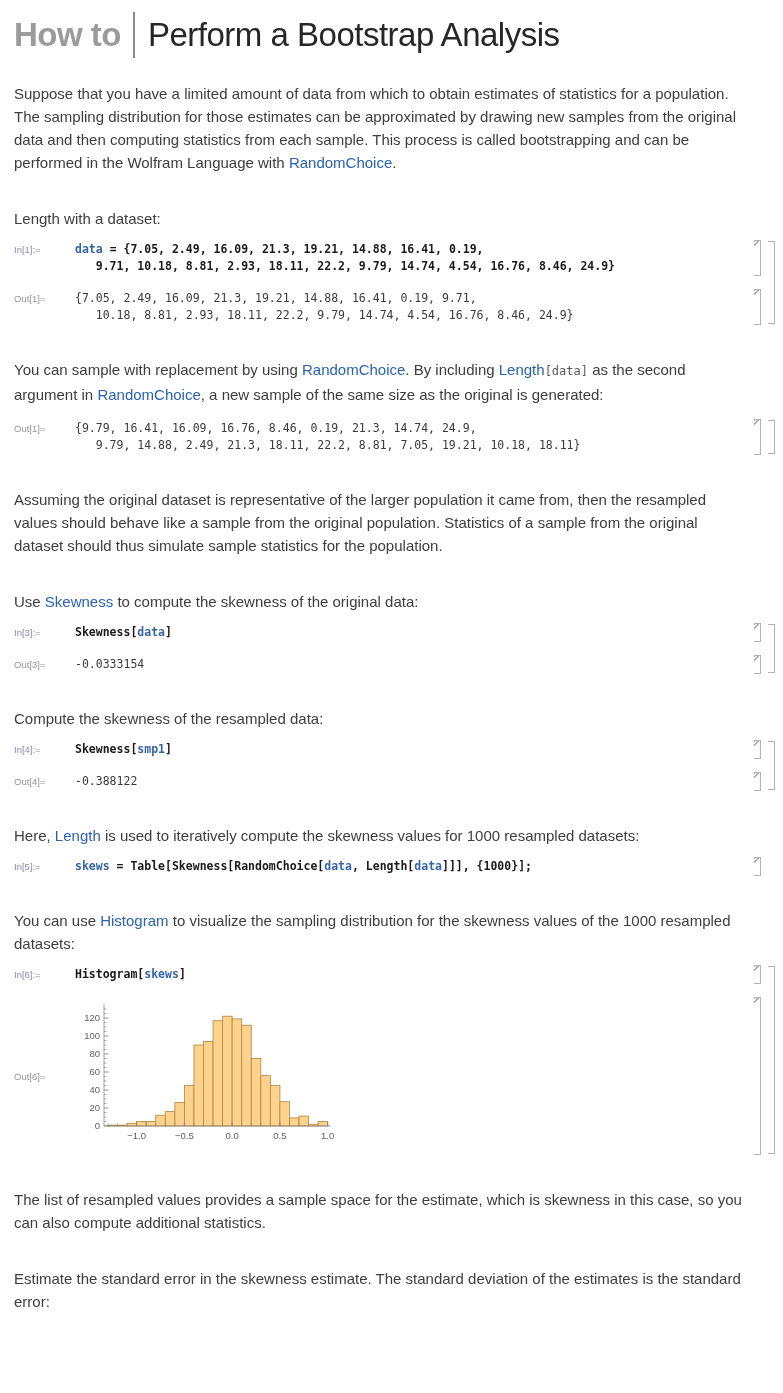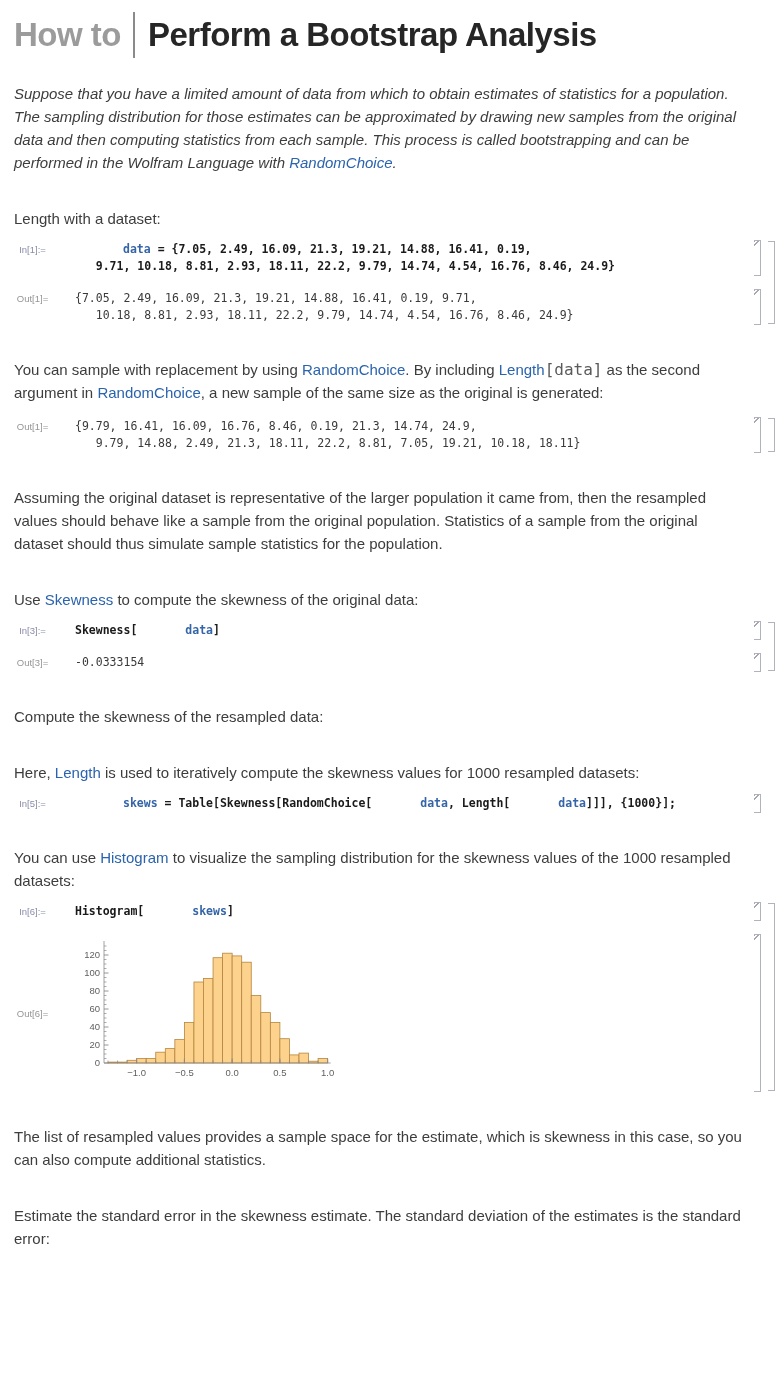--- a/index.html
+++ b/index.html
@@ -7,41 +7,41 @@
     --inlabel:#8a8caa; --outlabel:#959595; --bracket:#b2b2bc;
   }
   *{box-sizing:border-box;}
   html,body{margin:0;padding:0;background:#fff;}
   body{width:783px;font-family:"Liberation Sans",sans-serif;color:var(--body);}
 
   
   .howto-header{display:flex;align-items:center;margin:12px 14px 24px 14px;}
   .howto-prefix{font-size:33px;font-weight:bold;color:#9b9b9b;letter-spacing:-0.5px;text-align:right;}
   .title-divider{width:2px;height:46px;background:#8a8a8a;margin:0 13px 0 12px;}
-  .howto-main{font-size:33px;font-weight:bold;color:#262626;margin:0;letter-spacing:-0.5px;}
+  .howto-main{font-size:33px;font-weight:normal;color:#262626;margin:0;letter-spacing:-0.5px;}
 
   
   .para{margin:33px 14px 10px 14px;max-width:732px;font-size:15px;line-height:23px;color:var(--body);}
-  .para:first-of-type{margin-top:16px;font-style:italic;}
+  .para:first-of-type{margin-top:16px;}
   a.doclink{color:var(--link);text-decoration:none;cursor:pointer;}
-  .inline-code{font-family:"DejaVu Sans Mono",monospace;font-size:16px;color:#5a5a5a;}
+  .inline-code{font-family:"DejaVu Sans Mono",monospace;font-size:12px;color:#5a5a5a;}
 
   
   .cell-group{position:relative;margin:10px 0 10px 0;}
   .cell-row{position:relative;display:flex;align-items:baseline;padding:1px 60px 1px 14px;}
   .cell-row.chart-row{align-items:center;}
   .cell-row.out-row{margin-top:13px;}
-  .cell-label{flex:0 0 61px;text-align:center;padding-right:24px;font-size:9.5px;
+  .cell-label{flex:0 0 61px;text-align:left;padding-right:24px;font-size:9.5px;
               font-family:"Liberation Sans",sans-serif;white-space:nowrap;}
   .in-label{color:var(--inlabel);}
   .out-label{color:var(--outlabel);}
   .code{font-family:"DejaVu Sans Mono",monospace;font-size:11.5px;line-height:17px;white-space:pre;}
   .input-code{font-weight:bold;color:#1a1a1a;cursor:pointer;}
   .output-code{font-weight:normal;color:#3a3a3a;}
-  .code-var{color:var(--var);margin-left:48px;}
+  .code-var{color:var(--var);}
 
   
   .bracket{position:absolute;width:7px;border:1px solid var(--bracket);border-left:none;}
   .bracket-inner{right:22px;top:0;bottom:0;cursor:pointer;}
   .bracket-outer{right:8px;top:1px;bottom:1px;cursor:pointer;}
   .bracket .flag{position:absolute;left:0;top:0;width:6px;height:6px;
      clip-path:polygon(0 0,100% 0,0 100%);
      background:repeating-linear-gradient(135deg,#a6a6b2 0,#a6a6b2 1px,#ffffff 1px,#ffffff 2.6px);}
 
   
@@ -101,20 +101,37 @@
       <div class="cell-row out-row">
         <span class="cell-label out-label">Out[3]=</span>
         <div class="code output-code"><div class="code-line">-0.0333154</div></div>
         <div class="bracket bracket-inner">
           <div class="flag"></div>
         </div>
       </div>
       <div class="bracket bracket-outer"></div>
     </div>
     <p class="para"><span class="text-run">Compute the skewness of the resampled data:</span></p>
+    <div class="cell-group">
+      <div class="cell-row in-row">
+        <span class="cell-label in-label">In[4]:=</span>
+        <div class="code input-code"><div class="code-line"><span class="code-plain">Skewness[</span><span class="code-var">smp1</span><span class="code-plain">]</span></div></div>
+        <div class="bracket bracket-inner">
+          <div class="flag"></div>
+        </div>
+      </div>
+      <div class="cell-row out-row">
+        <span class="cell-label out-label">Out[4]=</span>
+        <div class="code output-code"><div class="code-line">-0.388122</div></div>
+        <div class="bracket bracket-inner">
+          <div class="flag"></div>
+        </div>
+      </div>
+      <div class="bracket bracket-outer"></div>
+    </div>
     <p class="para"><span class="text-run">Here, </span><a class="doclink">Length</a><span class="text-run"> is used to iteratively compute the skewness values for 1000 resampled datasets:</span></p>
     <div class="cell-group">
       <div class="cell-row in-row">
         <span class="cell-label in-label">In[5]:=</span>
         <div class="code input-code"><div class="code-line"><span class="code-var">skews</span><span class="code-plain"> = Table[Skewness[RandomChoice[</span><span class="code-var">data</span><span class="code-plain">, Length[</span><span class="code-var">data</span><span class="code-plain">]]], {1000}];</span></div></div>
         <div class="bracket bracket-inner">
           <div class="flag"></div>
         </div>
       </div>
     </div>

